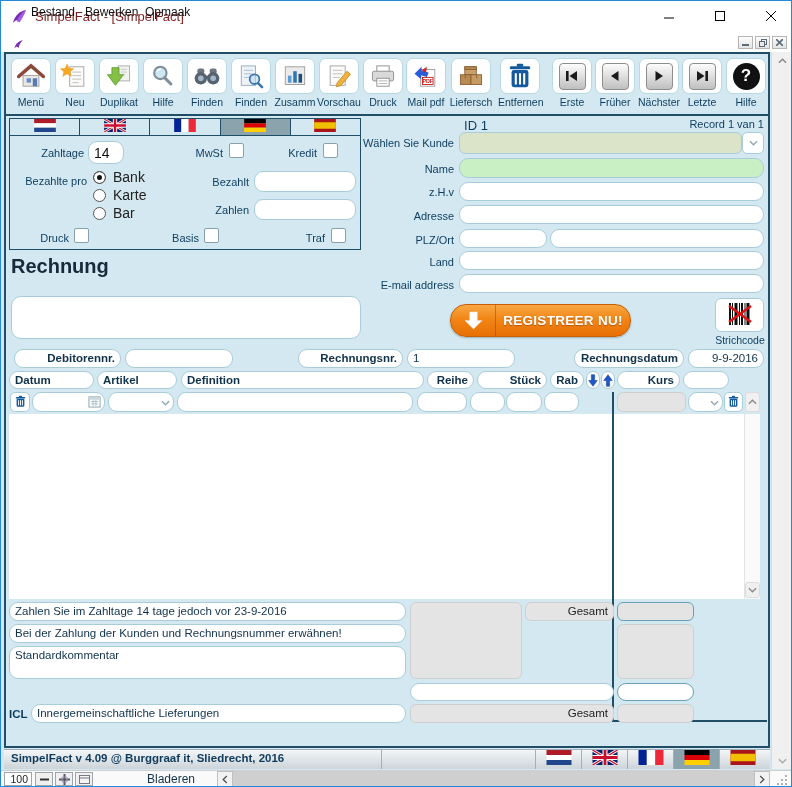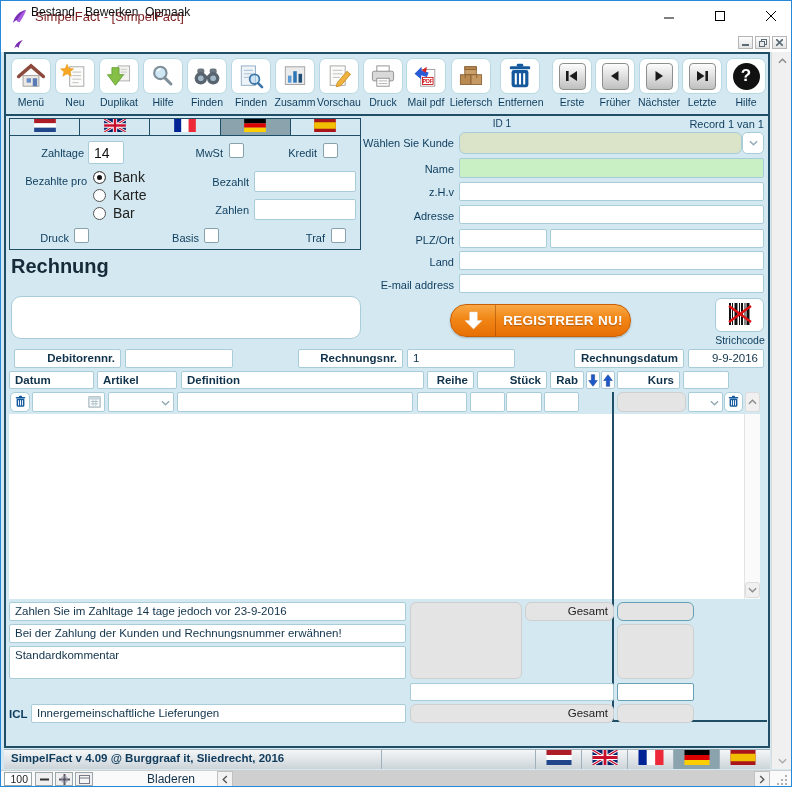--- a/index.html
+++ b/index.html
@@ -16,21 +16,21 @@
 
 .frame{position:absolute;left:3px;top:51px;width:766px;height:696px;border:2px solid #1f4e66;background:#d3e8f0}
 .toolline{position:absolute;left:3px;top:113px;width:766px;height:2px;background:#1f4e66}
 
 .tbtn{position:absolute;top:57px;width:44px;height:56px;text-align:center}
 .tico{width:40px;height:36px;margin:0 auto;background:#fff;border:1px solid #b9d9e2;border-radius:7px;display:flex;align-items:center;justify-content:center}
 .tlbl{font-size:10.5px;color:#0d3c5e;margin-top:2px;white-space:nowrap}
 .nb{width:27px;height:27px;border:1px solid #8e8e8e;border-radius:4px;background:linear-gradient(#fdfdfd,#bfbfbf);display:flex;align-items:center;justify-content:center}
 .helpcirc{width:27px;height:27px;border-radius:50%;background:#111;color:#fff;font-weight:bold;font-size:17px;display:flex;align-items:center;justify-content:center}
 
-.fld{position:absolute;background:#fff;border:1px solid #a9cdd8;border-radius:2px;font-size:11.5px;color:#10324a;padding:2px 5px;overflow:hidden;white-space:nowrap}
+.fld{position:absolute;background:#fff;border:1px solid #a9cdd8;border-radius:9px;font-size:11.5px;color:#10324a;padding:2px 5px;overflow:hidden;white-space:nowrap}
 .grayf{background:#e4e4e4;border-color:#cfcfcf;border-radius:6px;color:#222}
 .bold{font-weight:bold}
 .tr{text-align:right}
 .lab{position:absolute;font-size:11px;color:#0d3c5e;white-space:nowrap}
 .cb{position:absolute;width:15px;height:15px;background:#fff;border:1px solid #88a2ac;border-radius:2px}
 .radio{width:13px;height:13px;border:1px solid #555;border-radius:50%;background:#fff;display:inline-block}
 .radio.sel{box-shadow:inset 0 0 0 3px #fff;background:#111}
 
 .panel{position:absolute;left:8px;top:117px;width:352px;height:132px;border:1px solid #1f4e66;background:#d3e8f0}
 .tabrow{display:flex;height:17px;border-bottom:1px solid #1f4e66}
@@ -350,21 +350,21 @@
   <div class="fld" style="left:253px;top:170px;width:102px;height:21px"></div>
   <span class="lab tr" style="left:170px;top:203px;width:78px">Zahlen</span>
   <div class="fld" style="left:253px;top:198px;width:102px;height:21px"></div>
   <span class="lab tr" style="left:8px;top:231px;width:60px">Druck</span>
   <div class="cb" style="left:73px;top:227px"></div>
   <span class="lab tr" style="left:130px;top:231px;width:68px">Basis</span>
   <div class="cb" style="left:203px;top:227px"></div>
   <span class="lab tr" style="left:260px;top:231px;width:64px">Traf</span>
   <div class="cb" style="left:330px;top:227px"></div>
 
-  <span class="lab" style="left:440px;top:117px;width:70px;text-align:right;font-size:10px">ID 1</span>
+  <span class="lab" style="left:440px;top:117px;width:70px;text-align:center;font-size:13px">ID 1</span>
   <span class="lab tr" style="left:640px;top:117px;width:123px">Record 1 van 1</span>
   <span class="lab tr" style="left:353px;top:136px;width:100px">Wählen Sie Kunde</span>
   <div class="fld" style="left:458px;top:131px;width:283px;height:22px;background:#dbe3c9;border-radius:6px"></div>
   <div class="fld" style="left:741px;top:131px;width:22px;height:22px;border-radius:5px;padding:0;display:flex;align-items:center;justify-content:center">
       <svg width="9" height="6" viewBox="0 0 10 6">
         <path d="M1 1 L5 5 L9 1" fill="none" stroke="#93a9b4" stroke-width="1.6"></path>
       </svg>
     </div>
   <span class="lab tr" style="left:353px;top:162px;width:100px">Name</span>
   <div class="fld" style="left:458px;top:157px;width:305px;height:20px;background:#c9f0c4"></div>

